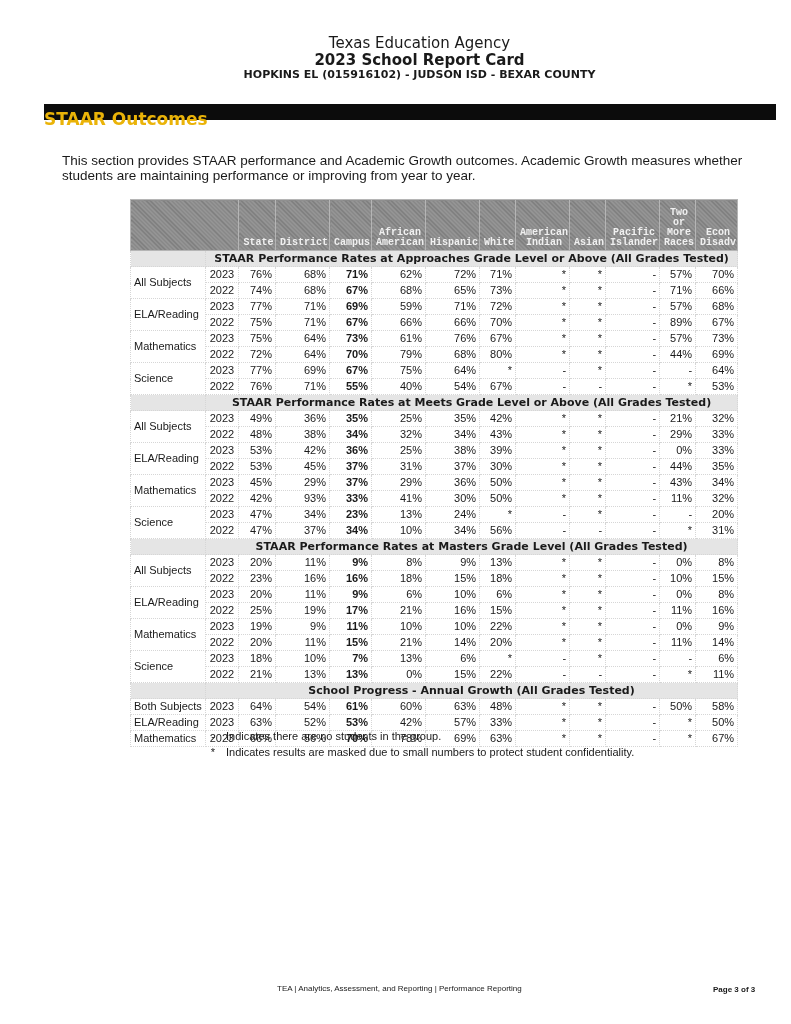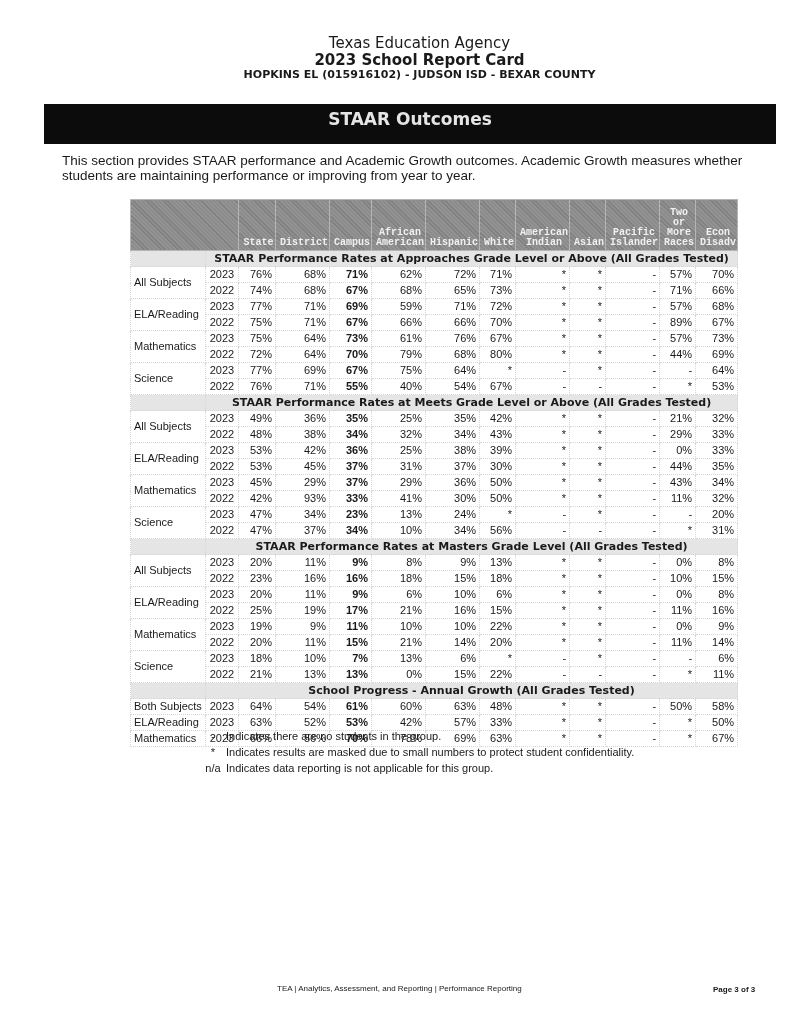--- a/index.html
+++ b/index.html
@@ -1,21 +1,21 @@
 <!DOCTYPE html>
 <html><head>
 <meta charset="utf-8">
 <style>
   html, body { margin:0; padding:0; background:#ffffff; }
   body { width:791px; height:1024px; position:relative; overflow:hidden; font-family:"Liberation Sans", sans-serif; color:#1a1a1a; }
   .hdr { position:absolute; left:0; width:791px; text-align:center;margin-left:24px; }
   .hdr1 { top:34px; font-size:15px; font-family:"DejaVu Sans", sans-serif; }
   .hdr2 { top:51px; font-size:15px; font-weight:bold; font-family:"DejaVu Sans", sans-serif; }
   .hdr3 { top:68px; font-size:11px; font-weight:bold; font-family:"DejaVu Sans", sans-serif; }
-  .banner { position:absolute; left:44px; top:104px; width:732px; height:40px; background:#0c0c0c; color:#e5e5e5; text-align:center; font-family:"DejaVu Sans", sans-serif; font-weight:bold; font-size:17px; line-height:30px; }
+  .banner { position:absolute; left:44px; top:104px; width:732px; height:16px; background:#0c0c0c; color:#eab308; font-family:"DejaVu Sans", sans-serif; font-weight:bold; font-size:17px; line-height:30px; }
   .intro { position:absolute; left:62px; top:153px; width:700px; font-size:13.5px; line-height:15px; }
   table.staar { position:absolute; left:130px; top:199px; border-collapse:collapse; font-size:11px; table-layout:fixed; }
   table.staar td, table.staar th { padding:0 3px; height:15px; line-height:13px; border:1px dotted #d6d6d6; white-space:nowrap; }
   table.staar th { background:#8a8a8a; background-image:repeating-linear-gradient(45deg,#7a7a7a 0,#7a7a7a 1px,#969696 1px,#969696 3px); color:#f0f0f0; font-weight:bold; font-size:10px; vertical-align:bottom; text-align:center; line-height:10px; padding:0 1px 2px 4px; height:48px; font-family:Liberation Mono, monospace; border:1px solid #b5b5b5; }
   td.sec { background:#e5e5e5; font-weight:bold; text-align:center; font-size:11px; font-family:"DejaVu Sans", sans-serif; }
   td.subj { text-align:left; vertical-align:middle; font-size:11px; }
   td.yr { text-align:center; }
   td.v { text-align:right; }
   td.b { font-weight:bold; }
   td.mask { text-align:right; padding-right:12px; }
@@ -483,20 +483,16 @@
 
 <div class="legend" id="legend">
     <div class="row">
       <span class="sym">-</span>
       <span>Indicates there are no students in the group.</span>
     </div>
     <div class="row">
       <span class="sym">*</span>
       <span>Indicates results are masked due to small numbers to protect student confidentiality.</span>
     </div>
-    <div class="row">
-      <span class="sym">n/a</span>
-      <span>Indicates data reporting is not applicable for this group.</span>
-    </div>
   </div>
 
 <div class="footer">TEA | Analytics, Assessment, and Reporting | Performance Reporting</div>
 <div class="pageno">Page 3 of 3</div>
 
 </body></html>

